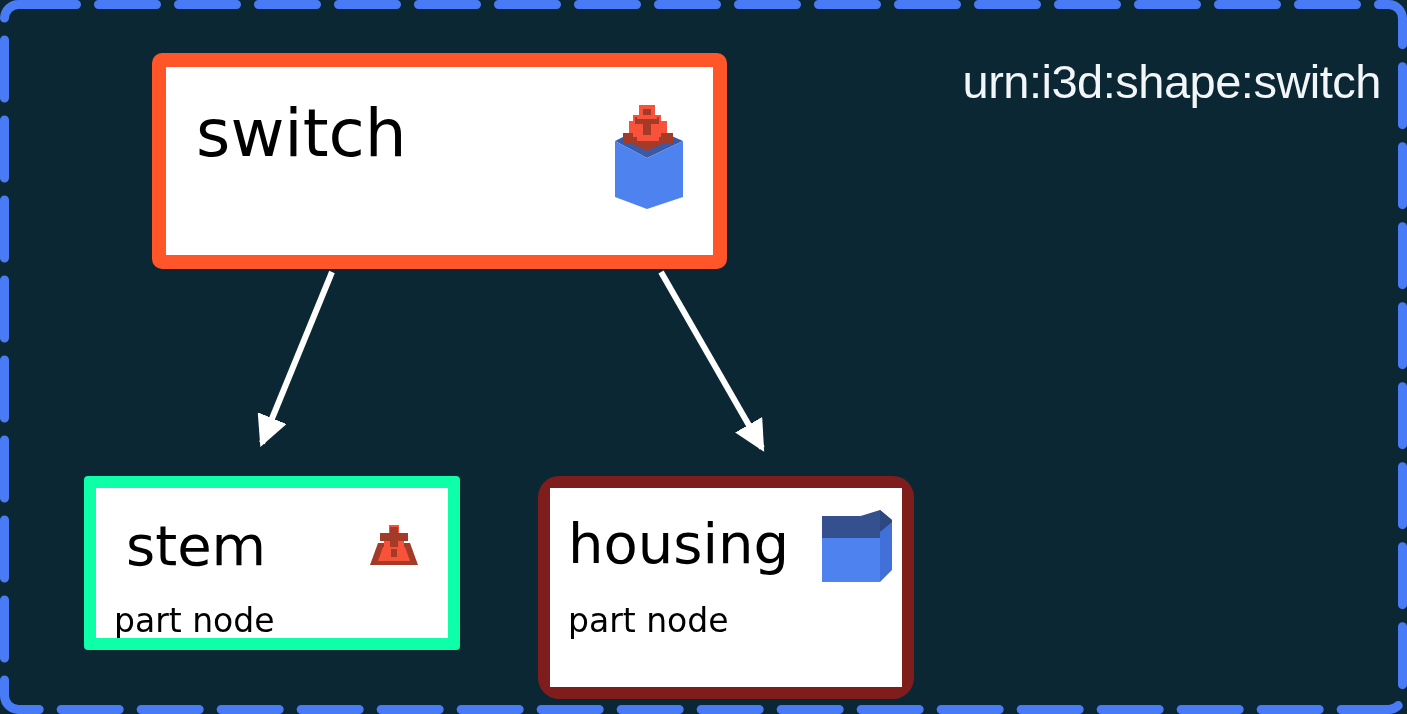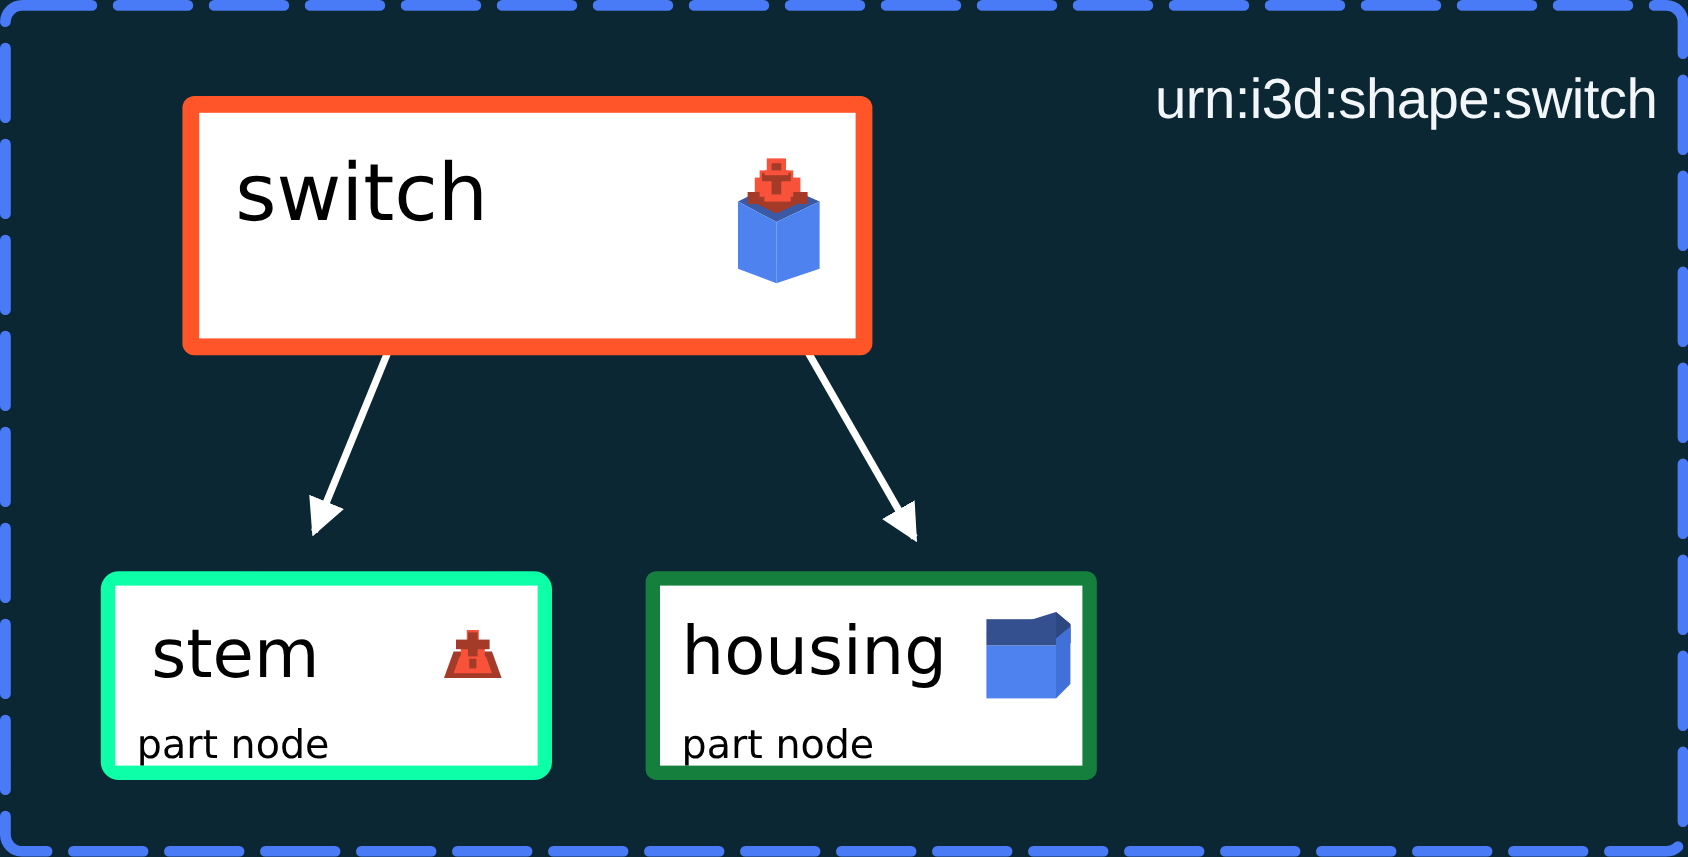--- a/index.html
+++ b/index.html
@@ -89,21 +89,20 @@
 
   
   #node-switch {
     left: 152px;
     top: 53px;
     width: 575px;
     height: 216px;
     background: #ff5528;
     padding: 14px;
     border-radius: 10px;
-    margin-top: 27px;
   }
   #node-switch .node-title {
     left: 30px;
     top: 34px;
     font-size: 66px;
   }
   #node-switch .node-subtitle {
     left: 30px;
     top: 136px;
     font-size: 35px;
@@ -114,21 +113,21 @@
   }
 
   
   #node-stem {
     left: 84px;
     top: 476px;
     width: 376px;
     height: 174px;
     background: #0dffa8;
     padding: 12px;
-    border-radius: 15px;
+    border-radius: 4px;
   }
   #node-stem .node-title {
     left: 30px;
     top: 30px;
     font-size: 56px;
   }
   #node-stem .node-subtitle {
     left: 18px;
     top: 116px;
     font-size: 33px;
@@ -136,24 +135,24 @@
   #node-stem .node-icon {
     left: 270px;
     top: 33px;
   }
 
   
   #node-housing {
     left: 538px;
     top: 476px;
     width: 376px;
-    height: 174px;
-    background: #15803d;
+    height: 223px;
+    background: #7f1d1d;
     padding: 12px;
-    border-radius: 9px;
+    border-radius: 21px;
   }
   #node-housing .node-title {
     left: 18px;
     top: 28px;
     font-size: 56px;
   }
   #node-housing .node-subtitle {
     left: 18px;
     top: 116px;
     font-size: 33px;

